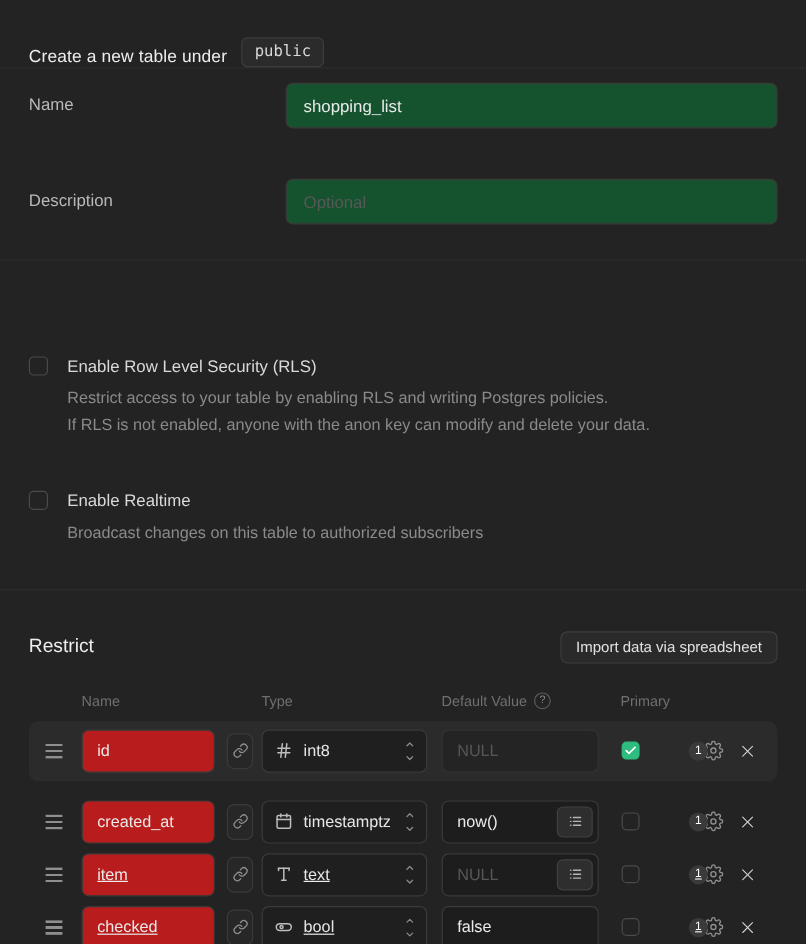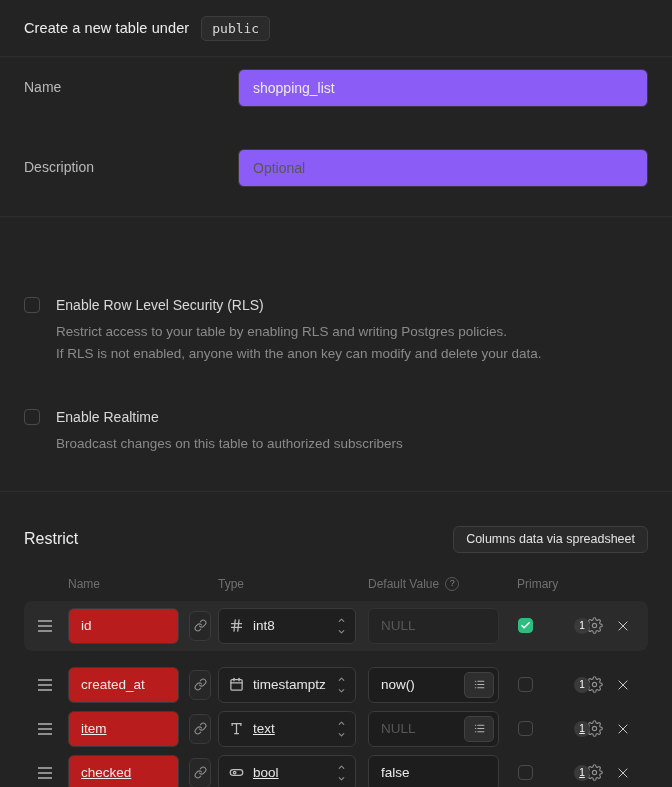--- a/index.html
+++ b/index.html
@@ -4,36 +4,36 @@
 <style>
   * { margin:0; padding:0; box-sizing:border-box; }
   html,body { background:#161616; }
   body { font-family:"Liberation Sans","DejaVu Sans",sans-serif; }
   .panel {
     width:672px; height:787px; background:#232323; color:#ececec;
     display:flex; flex-direction:column; overflow:hidden; margin:0 auto;
   }
   
   .hdr {
-    height:57px; flex:0 0 57px; display:flex; align-items:center;
+    height:57px; flex:0 0 57px; display:flex; align-items:flex-end;
     padding:0 24px; border-bottom:1px solid #2e2e2e; gap:12px;
   }
   .hdr-title { font-size:14.5px; color:#ededed; letter-spacing:.1px; }
   .schema-badge {
     font-family:"DejaVu Sans Mono","Liberation Mono",monospace;
     font-size:13px; color:#d8d8d8; background:#2b2b2b;
     border:1px solid #3d3d3d; border-radius:5px; padding:4px 10px;
   }
   
   .sect-form { padding:12px 24px 29px; border-bottom:1px solid #2e2e2e; }
   .field-row { display:flex; align-items:flex-start; }
   .field-row + .field-row { margin-top:42px; }
   .field-label { width:214px; padding-top:10px; font-size:14px; color:#b9b9b9; }
   .field-input {
-    flex:1; height:38px; background:#8b5cf6; border:1px solid #3a3a3a;
+    flex:1; height:38px; background:#14532d; border:1px solid #3a3a3a;
     border-radius:6px; padding:0 14px; font-size:14px; color:#eaeaea;
     font-family:inherit; outline:none;
   }
   .field-input::placeholder { color:#585858; }
   
   .sect-toggles { padding:36px 24px 36px; border-bottom:1px solid #2e2e2e; }
   .toggle-block + .toggle-block { margin-top:45px; }
   .toggle-head { display:flex; align-items:center;margin-top:44px; }
   .cbx {
     width:16px; height:16px; border:1.5px solid #4a4a4a; border-radius:4px;
@@ -172,21 +172,21 @@
       </div>
       <div class="toggle-desc">
         <div>Broadcast changes on this table to authorized subscribers</div>
       </div>
     </div>
   </div>
 
   <div class="sect-cols">
     <div class="cols-head">
       <span class="cols-title">Restrict</span>
-      <button class="btn-sm">Columns data via spreadsheet</button>
+      <button class="btn-sm">Import data via spreadsheet</button>
     </div>
     <div class="grid-headers">
       <span class="gh-name">Name</span>
       <span class="gh-type">Type</span>
       <span class="gh-default">
         <span>Default Value</span>
         <span class="help-circle">?</span>
       </span>
       <span class="gh-primary">Primary</span>
     </div>

